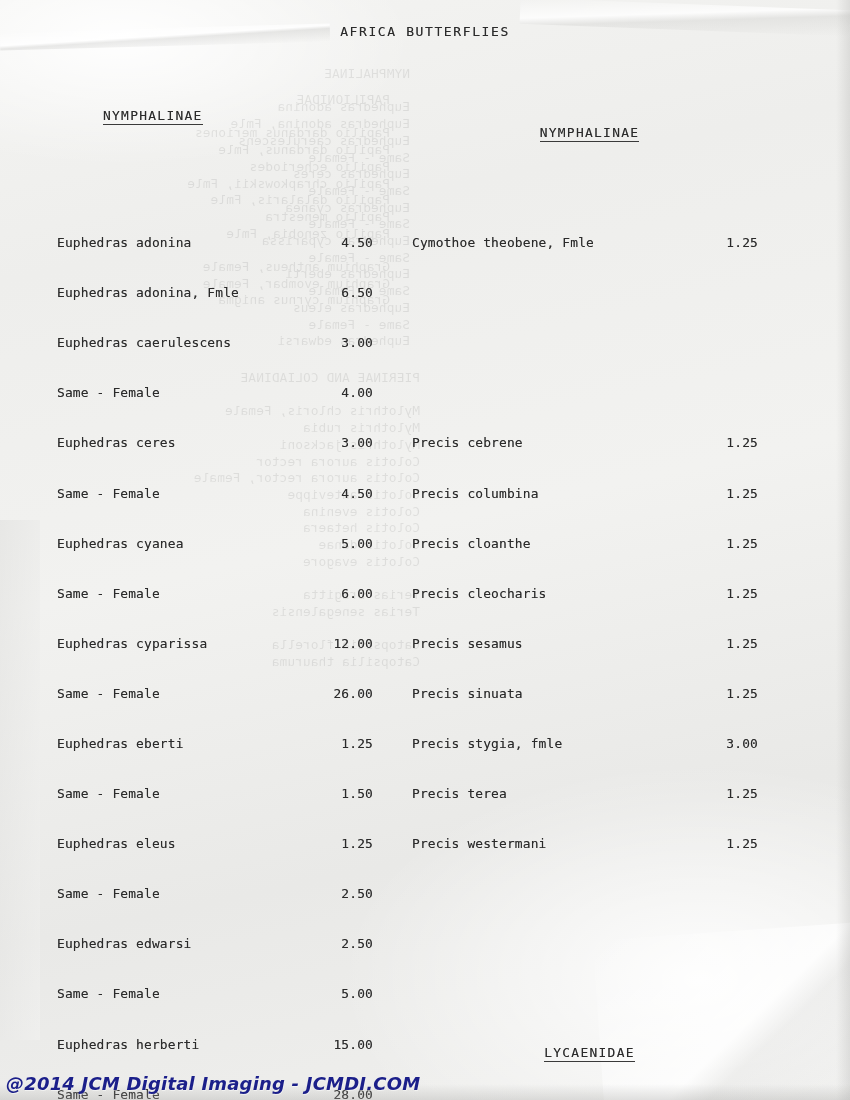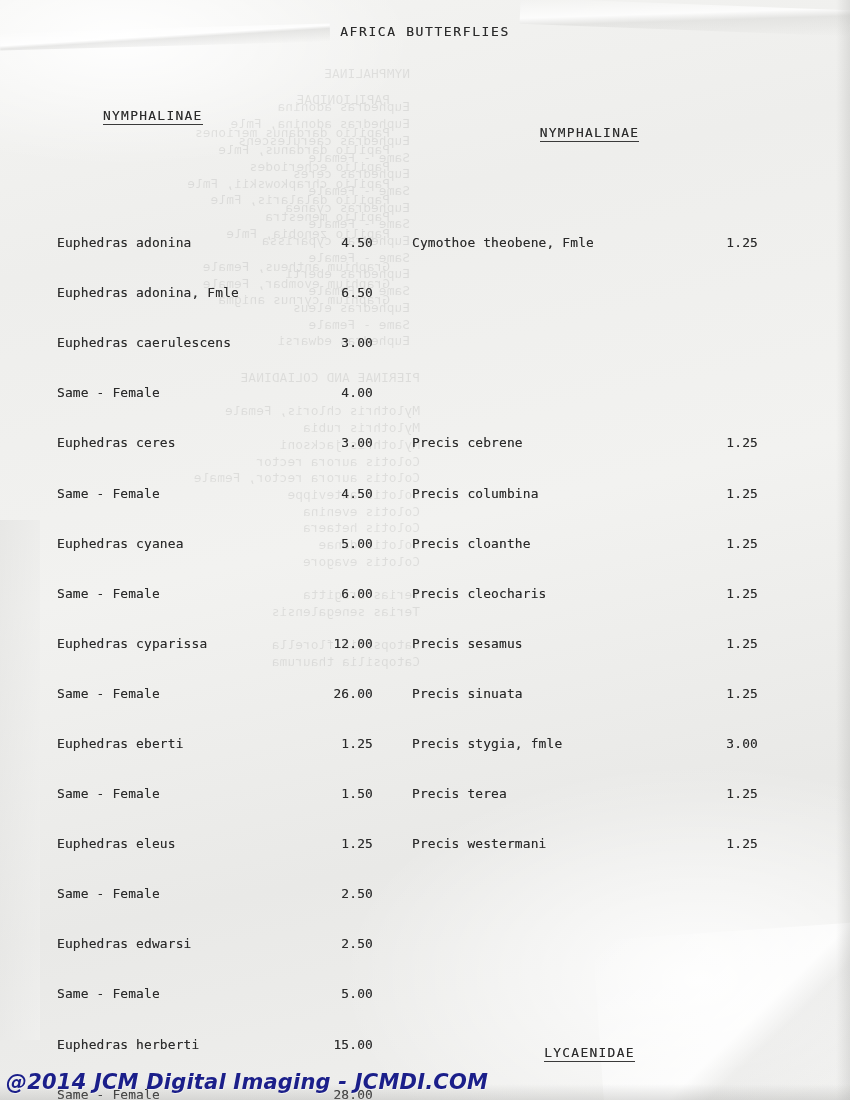--- a/index.html
+++ b/index.html
@@ -144,21 +144,21 @@
   .gap-5 { height: 42px; }
 
   
   #watermark {
     position: absolute;
     left: 6px;
     bottom: 6px;
     font-family: "DejaVu Sans", "Liberation Sans", sans-serif;
     font-style: italic;
     font-weight: bold;
-    font-size: 21px;
+    font-size: 18px;
     letter-spacing: 0.2px;
     color: #1b1f8a;
     text-shadow: 0.5px 0.5px 0 rgba(255,255,255,0.5);
     white-space: nowrap;
   }
 </style>
 </head>
 <body>
 
 <div id="page">

